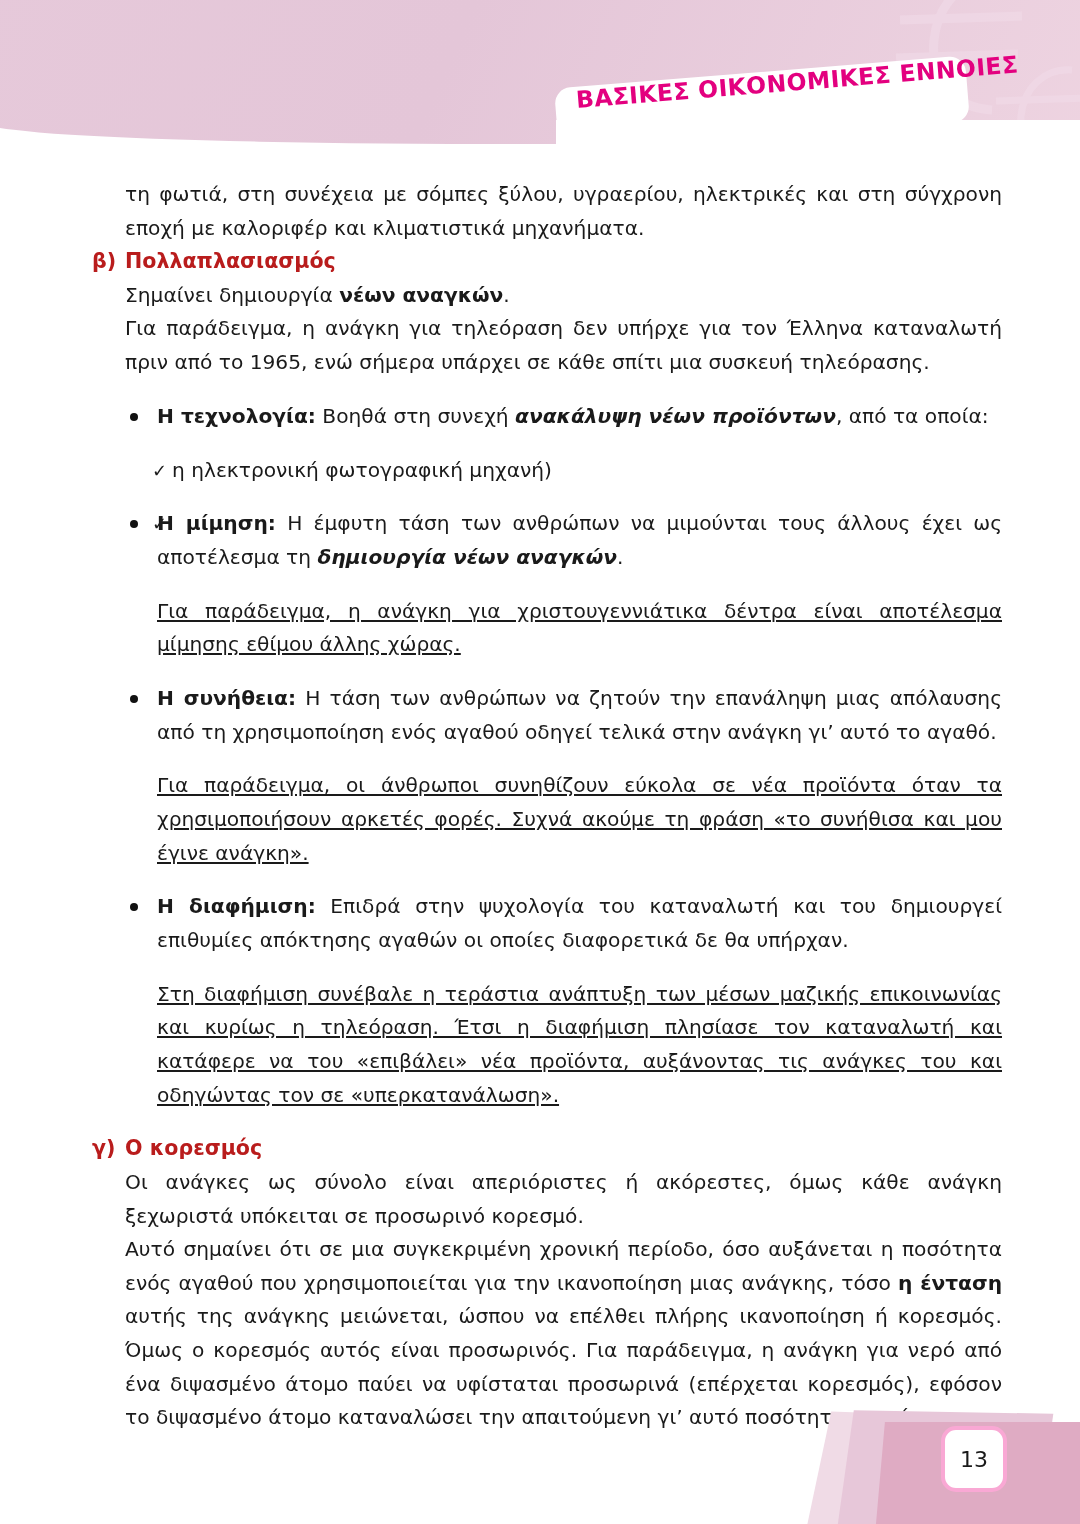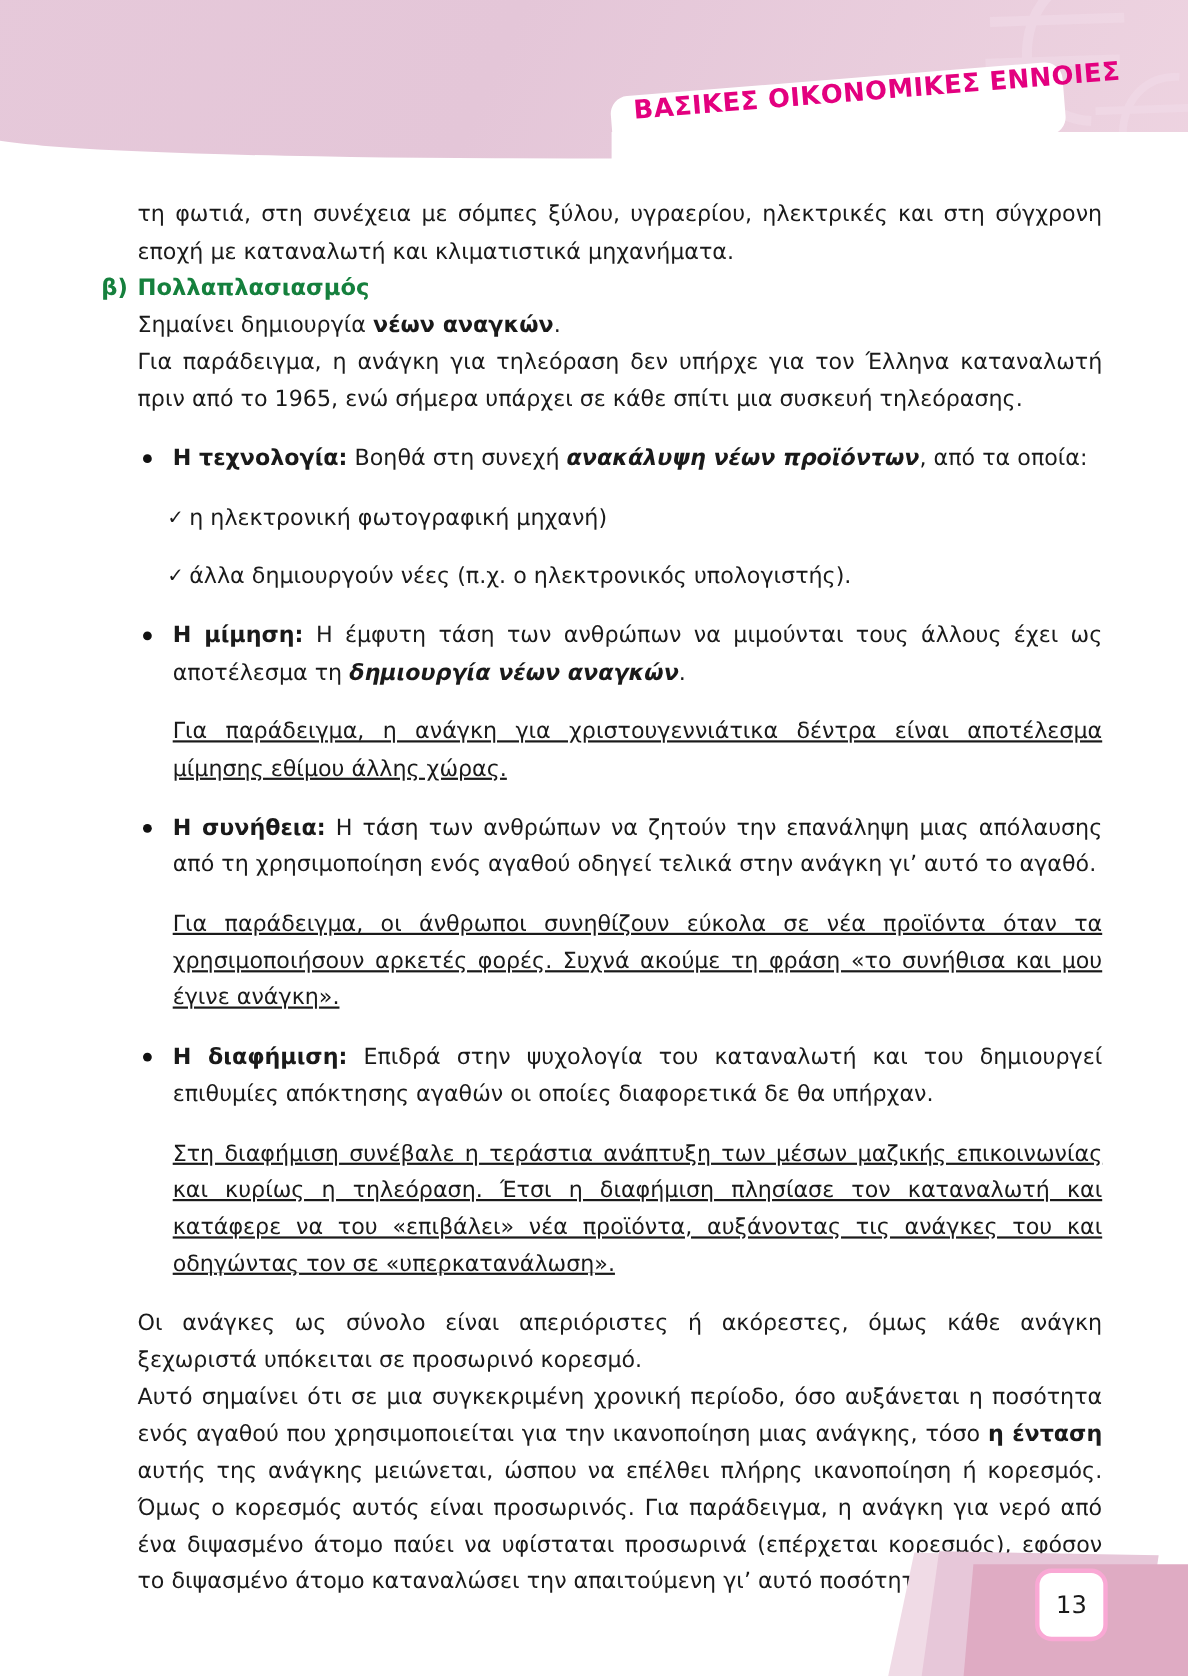--- a/index.html
+++ b/index.html
@@ -99,21 +99,21 @@
     padding-left: 33px;
     text-align: justify;
     text-justify: inter-word;
   }
   .para.nojust {
     text-align: left;
   }
   .heading {
     margin: 0;
     padding-left: 0;
-    color: #15803d;
+    color: #b91c1c;
     font-weight: bold;
     font-size: 20.6px;
   }
   .heading .marker {
     display: inline-block;
     min-width: 33px;
   }
   b, strong { font-weight: bold; }
   i, em { font-style: italic; font-weight: bold; }
 
@@ -226,21 +226,21 @@
       </g>
     </svg>
   </div>
 
   <div class="header-tab"></div>
   <div class="header-tab-mask"></div>
   <div class="header-title">ΒΑΣΙΚΕΣ ΟΙΚΟΝΟΜΙΚΕΣ ΕΝΝΟΙΕΣ</div>
 
   <div class="content">
 
-    <p class="para">τη φωτιά, στη συνέχεια με σόμπες ξύλου, υγραερίου, ηλεκτρικές και στη σύγχρονη εποχή με καταναλωτή και κλιματιστικά μηχανήματα.</p>
+    <p class="para">τη φωτιά, στη συνέχεια με σόμπες ξύλου, υγραερίου, ηλεκτρικές και στη σύγχρονη εποχή με καλοριφέρ και κλιματιστικά μηχανήματα.</p>
 
     <p class="heading">
       <span class="marker">β)</span><span>Πολλαπλασιασμός</span>
     </p>
 
     <p class="para nojust">
       <span>Σημαίνει δημιουργία </span><b>νέων αναγκών</b><span>.</span>
     </p>
 
     <p class="para">Για παράδειγμα, η ανάγκη για τηλεόραση δεν υπήρχε για τον Έλληνα καταναλωτή πριν από το 1965, ενώ σήμερα υπάρχει σε κάθε σπίτι μια συσκευή τηλεόρασης.</p>
@@ -248,41 +248,44 @@
 
     <p class="bullet-row">
       <span class="dot"></span>
       <b>Η τεχνολογία:</b><span> Βοηθά στη συνεχή </span><i>ανακάλυψη νέων προϊόντων</i><span>, από τα οποία:</span>
     </p>
     <p class="check-row">
       <span class="tick">✓</span>
     </p>
     <p class="cont-row">η ηλεκτρονική φωτογραφική μηχανή)</p>
     <p class="check-row">
-      <span class="tick">✓</span><span>άλλα δημιουργούν νέες (π.χ. ο ηλεκτρονικός υπολογιστής).</span>
+      <span class="tick">✓</span>
     </p>
 
     <p class="bullet-row">
       <span class="dot"></span>
       <b>Η μίμηση:</b><span> Η έμφυτη τάση των ανθρώπων να μιμούνται τους άλλους έχει ως αποτέλεσμα τη </span><i>δημιουργία νέων αναγκών</i><span>.</span>
     </p>
     <p class="sub-para">Για παράδειγμα, η ανάγκη για χριστουγεννιάτικα δέντρα είναι αποτέλεσμα μίμησης εθίμου άλλης χώρας.</p>
 
     <p class="bullet-row">
       <span class="dot"></span>
       <b>Η συνήθεια:</b><span> Η τάση των ανθρώπων να ζητούν την επανάληψη μιας απόλαυσης από τη χρησιμοποίηση ενός αγαθού οδηγεί τελικά στην ανάγκη γι’ αυτό το αγαθό.</span>
     </p>
     <p class="sub-para">Για παράδειγμα, οι άνθρωποι συνηθίζουν εύκολα σε νέα προϊόντα όταν τα χρησιμοποιήσουν αρκετές φορές. Συχνά ακούμε τη φράση «το συνήθισα και μου έγινε ανάγκη».</p>
 
     <p class="bullet-row">
       <span class="dot"></span>
       <b>Η διαφήμιση:</b><span> Επιδρά στην ψυχολογία του καταναλωτή και του δημιουργεί επιθυμίες απόκτησης αγαθών οι οποίες διαφορετικά δε θα υπήρχαν.</span>
     </p>
     <p class="sub-para">Στη διαφήμιση συνέβαλε η τεράστια ανάπτυξη των μέσων μαζικής επικοινωνίας και κυρίως η τηλεόραση. Έτσι η διαφήμιση πλησίασε τον καταναλωτή και κατάφερε να του «επιβάλει» νέα προϊόντα, αυξάνοντας τις ανάγκες του και οδηγώντας τον σε «υπερκατανάλωση».</p>
 
+    <p class="heading">
+      <span class="marker">γ)</span><span>Ο κορεσμός</span>
+    </p>
 
     <p class="para">Οι ανάγκες ως σύνολο είναι απεριόριστες ή ακόρεστες, όμως κάθε ανάγκη ξεχωριστά υπόκειται σε προσωρινό κορεσμό.</p>
 
     <p class="para">
       <span>Αυτό σημαίνει ότι σε μια συγκεκριμένη χρονική περίοδο, όσο αυξάνεται η ποσότητα ενός αγαθού που χρησιμοποιείται για την ικανοποίηση μιας ανάγκης, τόσο </span><b>η ένταση</b><span> αυτής της ανάγκης μειώνεται, ώσπου να επέλθει πλήρης ικανοποίηση ή κορεσμός. Όμως ο κορεσμός αυτός είναι προσωρινός. Για παράδειγμα, η ανάγκη για νερό από ένα διψασμένο άτομο παύει να υφίσταται προσωρινά (επέρχεται κορεσμός), εφόσον το διψασμένο άτομο καταναλώσει την απαιτούμενη γι’ αυτό ποσότητα νερού.</span>
     </p>
 
   </div>
 
   <div class="bottom-deco">

